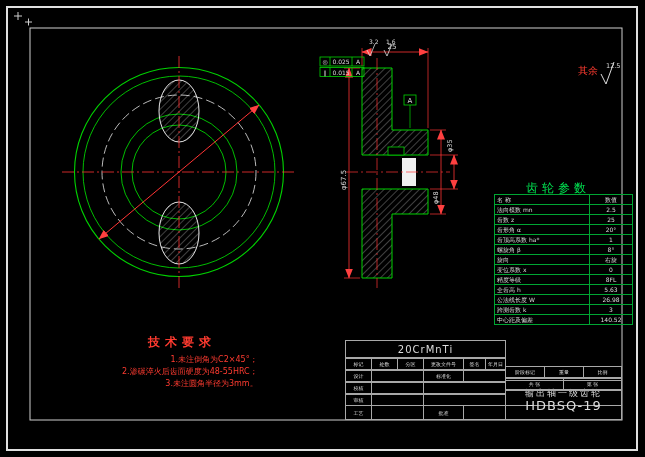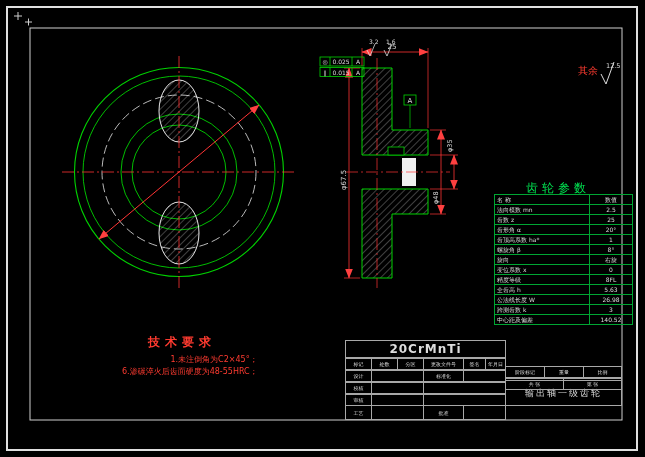--- a/index.html
+++ b/index.html
@@ -19,21 +19,21 @@
   .param-table td{border:1px solid #00a633;color:#ddd;font-size:6px;height:9px;line-height:1;
                   padding:0 2px;white-space:nowrap;overflow:hidden;}
   .param-table td:first-child{width:90px;}
   .param-table td:last-child{width:38px;text-align:center;}
 
   
   .tblock{position:absolute;left:345px;top:340px;width:277px;height:80px;}
   .tb-cell{position:absolute;box-sizing:border-box;border:1px solid #a8a8a8;color:#ddd;
            display:flex;align-items:center;justify-content:center;overflow:hidden;white-space:nowrap;}
   .f45{font-size:5px;}
-  .f8{font-size:12px;letter-spacing:1px;font-weight:bold;}
+  .f8{font-size:10px;letter-spacing:1px;}
   .f9{font-size:9px;letter-spacing:2px;}
   .f13{font-size:13px;letter-spacing:1px;}
 </style>
 </head>
 <body>
 
 <div class="canvas">
 
   <svg width="645" height="457" viewBox="0 0 645 457">
     <defs>
@@ -126,21 +126,22 @@
     <g>
       <text x="578" y="74" font-size="10" fill="#ff3b30">其余</text>
       <polyline points="601,74 606,84 614,62" fill="none" stroke="#ddd" stroke-width="1"></polyline>
       <text x="606" y="68" font-size="6.5" fill="#ddd">12.5</text>
     </g>
   </svg>
 
   <div class="techreq">
     <div class="tr-title">技术要求</div>
     <div class="tr-item">1.未注倒角为C2×45°；</div>
-    <div class="tr-item">6.渗碳淬火后齿面硬度为48-55HRC；</div>
+    <div class="tr-item">2.渗碳淬火后齿面硬度为48-55HRC；</div>
+    <div class="tr-item">3.未注圆角半径为3mm。</div>
   </div>
 
   <div class="param-title">齿轮参数</div>
   <table class="param-table">
     <tbody>
         <tr>
           <td>名  称</td>
           <td>数值</td>
         </tr>
         <tr>
@@ -222,15 +223,16 @@
     <div class="tb-cell f45" style="left:26px;top:65px;width:53px;height:15px;"></div>
     <div class="tb-cell f45" style="left:78px;top:65px;width:41px;height:15px;">批准</div>
     <div class="tb-cell f45" style="left:118px;top:65px;width:43px;height:15px;"></div>
 
     <div class="tb-cell f9" style="left:160px;top:0;width:117px;height:26px;margin-top:40px;">输出轴一级齿轮</div>
     <div class="tb-cell f45" style="left:160px;top:26px;width:40px;height:12px;">阶段标记</div>
     <div class="tb-cell f45" style="left:199px;top:26px;width:40px;height:12px;">重量</div>
     <div class="tb-cell f45" style="left:238px;top:26px;width:39px;height:12px;">比例</div>
     <div class="tb-cell f45" style="left:160px;top:38px;width:59px;height:12px;">共 张</div>
     <div class="tb-cell f45" style="left:218px;top:38px;width:59px;height:12px;">第 张</div>
+    <div class="tb-cell f13" style="left:160px;top:50px;width:117px;height:30px;">HDBSQ-19</div>
   </div>
 
 </div>
 
 </body></html>

